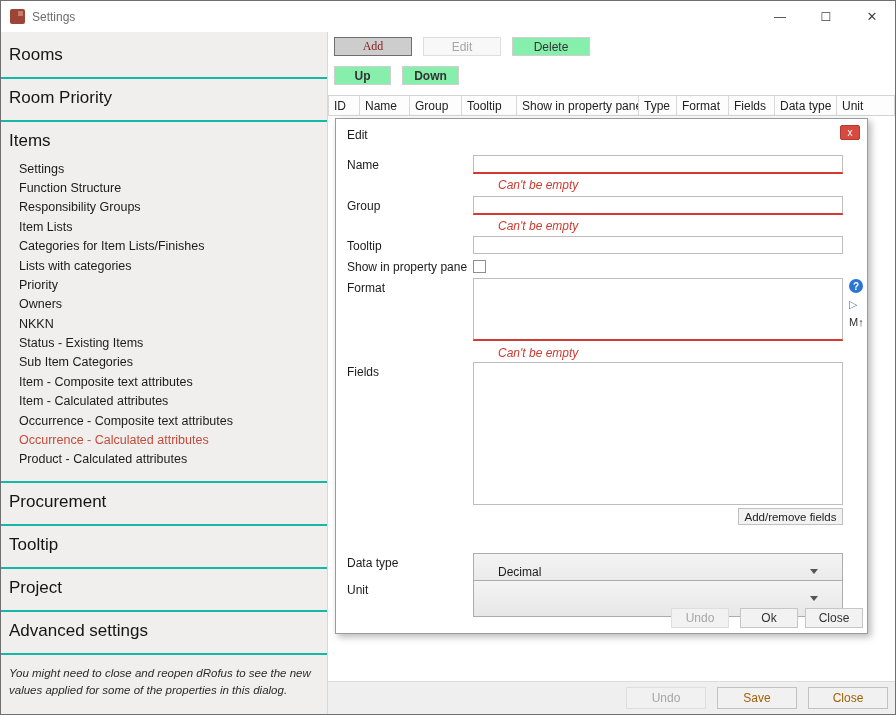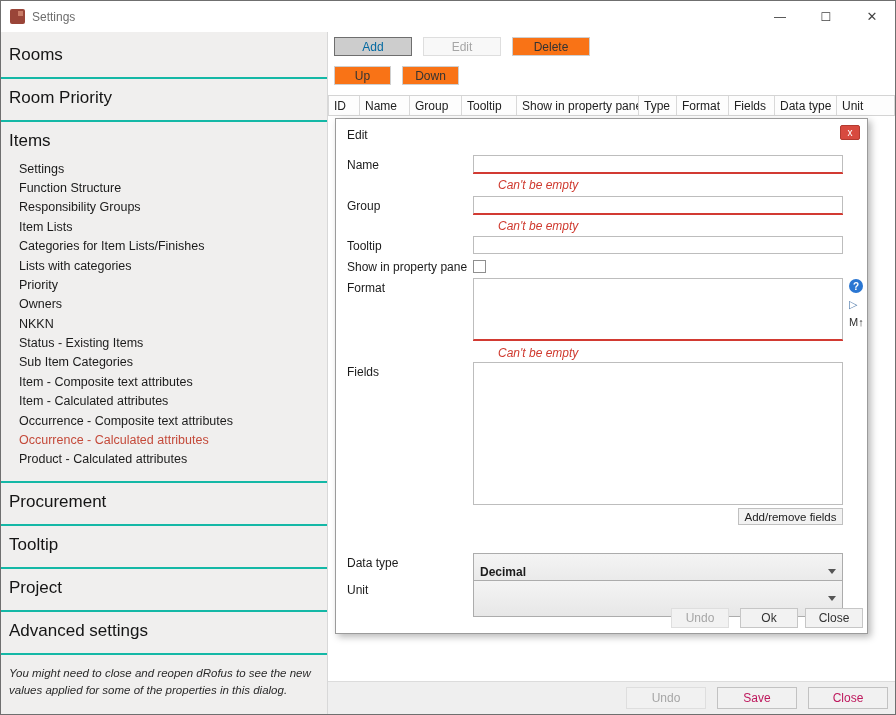--- a/index.html
+++ b/index.html
@@ -22,23 +22,23 @@
   .section-heading { font-size:17px; color:#151515; cursor:default; }
   .sub-list { margin-top:8px; }
   .sub-item { font-size:12.5px; color:#1b1b1b; padding:2.7px 0 2.7px 10px; cursor:default; }
   .sub-item.selected { color:#c44a3a; }
   .side-note { font-style:italic; font-size:11.5px; color:#2a2a2a; padding:10px 14px 0 8px; line-height:1.45; }
 
   
   .main { flex:1; position:relative; background:#ffffff; }
   .toolbar { padding:5px 0 0 6px; }
   .btn-row { display:flex; gap:11px; margin-bottom:10px; }
-  .btn { min-width:78px; height:19px; background:#f97316; border:1px solid #cfcfcf; font-size:12px; color:#333; display:flex; align-items:center; justify-content:center; cursor:default; }
-  .btn.small { min-width:57px; }
-  .btn.pressed { background:#cdcdcd; border-color:#6e6e6e; color:#0369a1; }
+  .btn { min-width:78px; height:19px; background:#86efac; border:1px solid #cfcfcf; font-size:12px; color:#333; display:flex; align-items:center; justify-content:center; cursor:default; }
+  .btn.small { min-width:57px;font-weight:bold; }
+  .btn.pressed { background:#cdcdcd; border-color:#6e6e6e; color:#7f1d1d;font-family:Liberation Serif, serif; }
   .btn.disabled { color:#a6a6a6; border-color:#dedede; background:#f8f8f8; }
 
   
   .table-header { display:flex; border-top:1px solid #d4d4d4; border-bottom:1px solid #d4d4d4; background:#fdfdfd; height:21px; }
   .th { border-right:1px solid #d9d9d9; font-size:12px; color:#222; display:flex; align-items:center; padding-left:5px; white-space:nowrap; overflow:hidden; }
   .th:first-child { border-left:1px solid #d9d9d9; }
 
   
   .edit-dialog { position:absolute; left:7px; top:86px; width:533px; height:516px; background:#fff; border:1px solid #9b9b9b; box-shadow:3px 3px 7px rgba(0,0,0,.28); }
   .dlg-title { position:absolute; left:11px; top:9px; font-size:12px; color:#1a1a1a; }
@@ -49,26 +49,26 @@
   .tarea { position:absolute; left:137px; width:370px; border:1px solid #bdbdbd; resize:none; outline:none; font-family:"Liberation Sans",sans-serif; font-size:12px; background:#fff; }
   .tarea.err { border-bottom:1px solid #d23a32; box-shadow:0 1px 0 #d23a32; }
   .err-text { position:absolute; left:162px; font-size:12px; font-style:italic; color:#cf3a2f; }
   .chk { position:absolute; left:137px; width:13px; height:13px; border:1px solid #8f8f8f; background:#fff; }
   .fmt-icon { position:absolute; left:513px; font-size:11px; color:#4a76a8; cursor:default; }
   .help-badge { width:14px; height:14px; border-radius:50%; background:#2a76d2; color:#fff; font-size:10px; font-weight:bold; display:flex; align-items:center; justify-content:center; }
   .m-up { color:#2f2f2f; font-size:11px; }
   .dlg-btn { position:absolute; height:20px; width:58px; background:#f2f2f2; border:1px solid #c6c6c6; font-size:12px; color:#333; display:flex; align-items:center; justify-content:center; cursor:default; }
   .dlg-btn.disabled { color:#a6a6a6; border-color:#dedede; }
   .addrem { position:absolute; left:402px; top:389px; width:105px; height:17px; background:#f2f2f2; border:1px solid #c0c0c0; font-size:11.5px; color:#222; display:flex; align-items:center; justify-content:center; cursor:default; }
-  .combo { position:absolute; left:137px; width:370px; height:37px; border:1px solid #acacac; background:linear-gradient(#f4f4f4,#e7e7e7); font-size:12px; color:#1c1c1c; display:flex; align-items:center; padding:0 6px; cursor:default;font-weight:bold; }
+  .combo { position:absolute; left:137px; width:370px; height:37px; border:1px solid #acacac; background:linear-gradient(#f4f4f4,#e7e7e7); font-size:12px; color:#1c1c1c; display:flex; align-items:center; padding:0 24px; cursor:default; }
   .combo .chevron { margin-left:auto; width:0; height:0; border-left:4px solid transparent; border-right:4px solid transparent; border-top:5px solid #555; }
 
   
   .footer { position:absolute; left:0; right:0; bottom:0; height:33px; background:#efefef; border-top:1px solid #dcdcdc; display:flex; align-items:center; justify-content:flex-end; gap:11px; padding-right:7px; }
-  .f-btn { width:80px; height:22px; background:#f1f1f1; border:1px solid #c2c2c2; font-size:12px; color:#be185d; display:flex; align-items:center; justify-content:center; cursor:default; }
+  .f-btn { width:80px; height:22px; background:#f1f1f1; border:1px solid #c2c2c2; font-size:12px; color:#a16207; display:flex; align-items:center; justify-content:center; cursor:default; }
   .f-btn.disabled { color:#a6a6a6; border-color:#dedede; }
 </style>
 </head>
 <body>
 
 <div class="window">
 
   <div class="titlebar">
     <span class="app-icon"></span>
     <span class="win-title">Settings</span>

